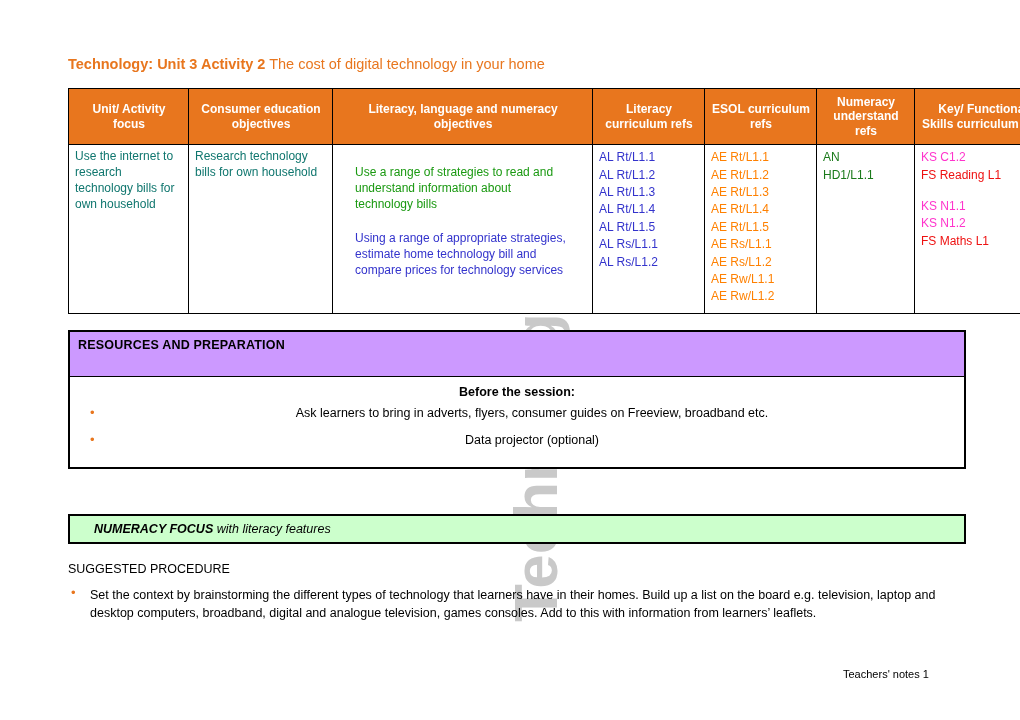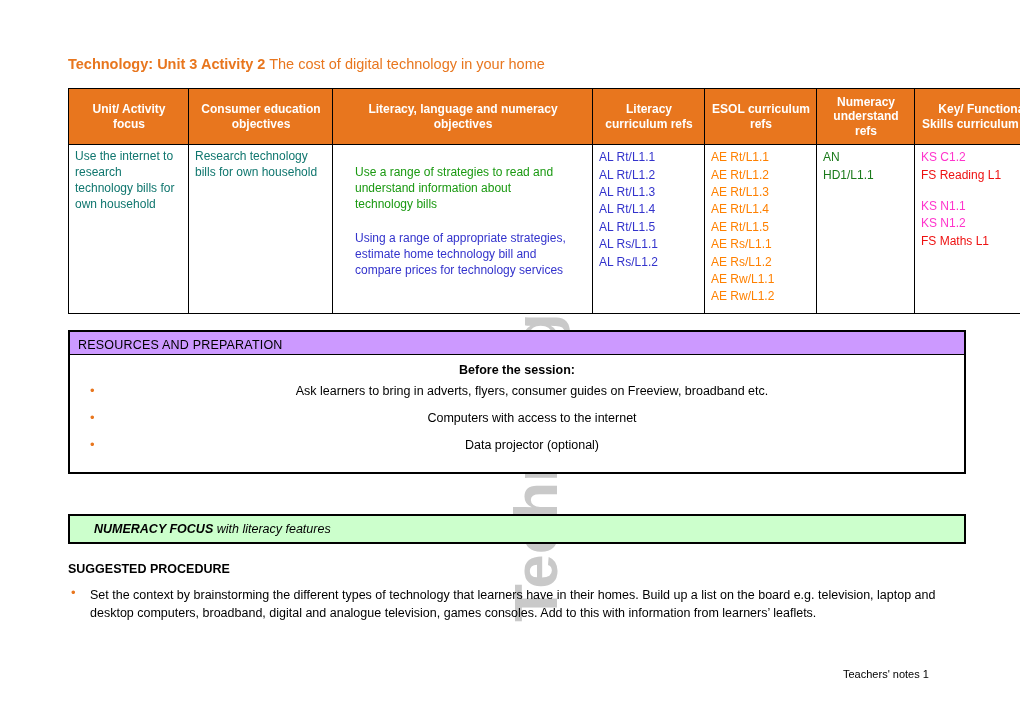--- a/index.html
+++ b/index.html
@@ -122,23 +122,23 @@
     left: 68px;
     top: 330px;
     width: 898px;
     border: 2px solid #000000;
     background: #ffffff;
     box-sizing: border-box;
   }
   .res-head {
     background: #CC99FF;
     border-bottom: 1px solid #000000;
-    font-weight: normal;
-    font-size: 12.5px;
-    padding: 6px 0 2px 8px;
+    font-weight: bold;
+    font-size: 12.5px;
+    padding: 6px 0 24px 8px;
     letter-spacing: 0.2px;
   }
   .res-body { padding: 4px 8px 8px 8px; text-align: center; }
   .res-body .subhead {
     font-weight: bold;
     font-size: 12.5px;
     margin: 4px 0 6px 0;
   }
   ul.bullets {
     list-style: none;
@@ -185,21 +185,21 @@
     padding-left: 24px;
     font-size: 12.5px;
   }
   .focus-box .label b { font-weight: bold; }
 
   
   .proc-head {
     position: absolute;
     left: 68px;
     top: 562px;
-    font-weight: bold;
+    font-weight: normal;
     font-size: 12.5px;
   }
   .proc-list {
     position: absolute;
     left: 68px;
     top: 586px;
     width: 880px;
     list-style: none;
     margin: 0;
     padding: 0;
@@ -307,21 +307,20 @@
         </tr>
       </tbody>
     </table>
 
     <div class="res-box">
       <div class="res-head">RESOURCES AND PREPARATION</div>
       <div class="res-body">
         <div class="subhead">Before the session:</div>
         <ul class="bullets">
           <li>Ask learners to bring in adverts, flyers, consumer guides on Freeview, broadband etc.</li>
-          <li>Computers with access to the internet</li>
           <li>Data projector (optional)</li>
         </ul>
       </div>
     </div>
 
     <div class="focus-box">
       <div class="label">
         <b>NUMERACY FOCUS</b><span> with literacy features</span>
       </div>
     </div>

